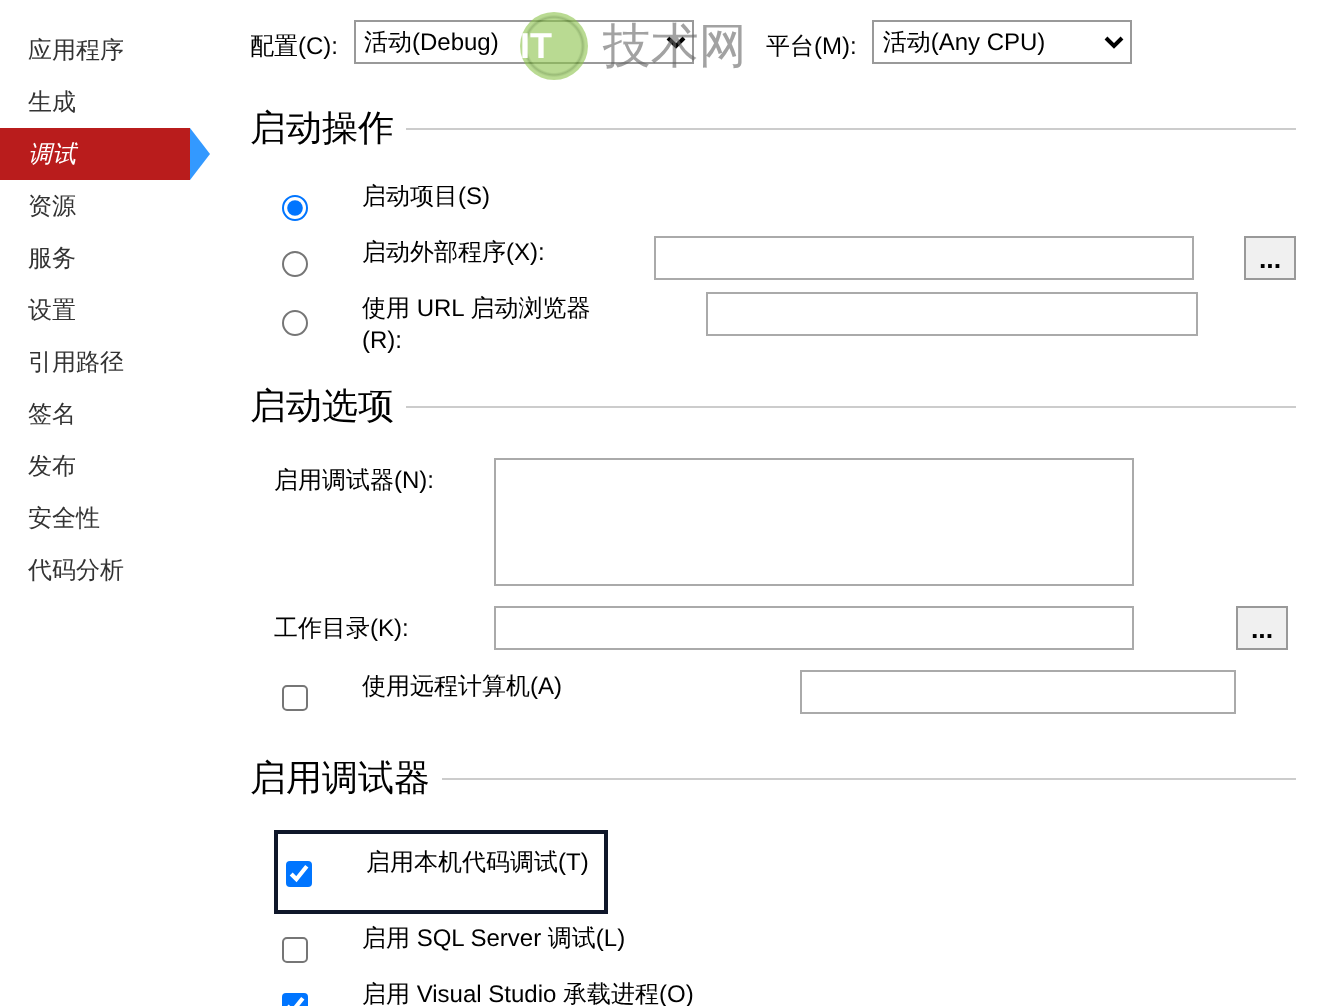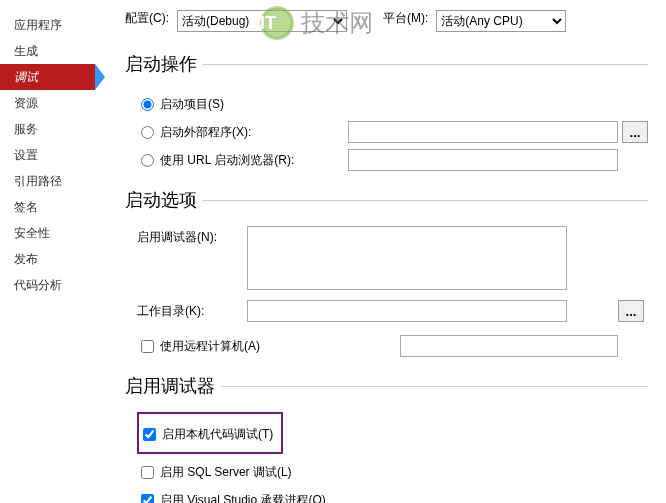--- a/index.html
+++ b/index.html
@@ -7,36 +7,36 @@
 .container { width: 666px; height: 503px; position: relative; display: flex; }
 .watermark { position: absolute; top: 6px; left: 260px; pointer-events: none; z-index: 5; opacity: 0.6; }
 .watermark .logo { display:inline-block; width:34px; height:34px; border-radius:50%; background: radial-gradient(circle at 50% 50%, #8bc34a 55%, #588f1e 60%, #8bc34a 65%); color:#fff; font-weight:bold; font-size:18px; line-height:34px; vertical-align: middle;}
 .watermark .t1 { font-size: 24px; color: #666; vertical-align: middle; margin-left:4px; font-weight: 500;}
 .watermark .t2 { display:block; color:#999; font-size:18px; text-align:center; margin-top:-2px;}
 .sidebar { width: 95px; padding: 12px 0 0 14px; color: #333; }
 .sidebar-item { height: 26px; line-height: 26px; cursor: pointer; position: relative; }
 .sidebar-item.active { background: #b91c1c; color: #fff; margin-left:-14px; padding-left:14px; width:95px;font-style:italic; }
 .sidebar-item.active::after { content:""; position:absolute; right:-10px; top:0; border-top:13px solid transparent; border-bottom:13px solid transparent; border-left:10px solid #3399ff; }
 .main { flex: 1; padding: 10px 18px 10px 30px; }
-.top-row { display:flex; align-items:flex-start; gap:6px; margin-bottom: 20px; }
+.top-row { display:flex; align-items:flex-end; gap:6px; margin-bottom: 20px; }
 .top-row label { margin-right: 2px; }
 .top-row select { height: 22px; border:1px solid #999; background:#fff; font-size:12px; }
 .sel1 { width: 170px; }
 .sel2 { width: 130px; }
 fieldset { border:none; border-top:1px solid #ccc; margin: 0 0 14px 0; padding: 14px 0 0 12px; }
 legend { padding: 0 6px 0 0; color:#000; font-size:18px; margin-left:-12px; }
-.radio-row, .check-row { display:flex; align-items:center; min-height: 28px; gap:4px; }
+.radio-row, .check-row { display:flex; min-height: 28px; gap:25px; }
 .radio-row input[type=radio], .check-row input[type=checkbox] { margin: 0 2px 0 4px; }
 .field-input { border:1px solid #aaa; background:#fff; height:22px; }
 .browse-btn { width:26px; height:22px; border:1px solid #999; background:#f0f0f0; cursor:pointer; font-weight:bold; }
 .opts-grid { display:grid; grid-template-columns: 110px 1fr 30px; row-gap: 10px; align-items:start; }
 .opts-grid .lbl { padding-top: 3px; }
 .opts-grid textarea { width: 320px; height: 64px; border:1px solid #aaa; resize:none; font-size:12px; }
 .opts-grid .wdir { width: 320px; }
-.highlight { border: 2px solid #701a75; padding: 6px 8px 4px 0; display:inline-block; margin-bottom:4px; }
+.highlight { border: 2px solid #0f172a; padding: 6px 8px 4px 0; display:inline-block; margin-bottom:4px; }
 .spacer { flex:1; }
 </style>
 </head>
 <body>
 
 <div class="container">
 
   <div class="watermark">
     <span class="logo">IT</span>
     <span class="t1">技术网</span>
@@ -44,22 +44,22 @@
 
   <div class="sidebar">
     <div class="sidebar-item"><span>应用程序</span></div>
     <div class="sidebar-item"><span>生成</span></div>
     <div class="sidebar-item active"><span>调试</span></div>
     <div class="sidebar-item"><span>资源</span></div>
     <div class="sidebar-item"><span>服务</span></div>
     <div class="sidebar-item"><span>设置</span></div>
     <div class="sidebar-item"><span>引用路径</span></div>
     <div class="sidebar-item"><span>签名</span></div>
+    <div class="sidebar-item"><span>发布</span></div>
     <div class="sidebar-item"><span>安全性</span></div>
-    <div class="sidebar-item"><span>发布</span></div>
     <div class="sidebar-item"><span>代码分析</span></div>
   </div>
 
   <div class="main">
 
     <div class="top-row">
       <label>配置(C):</label>
       <select class="sel1">
         <option>活动(Debug)</option>
       </select>

